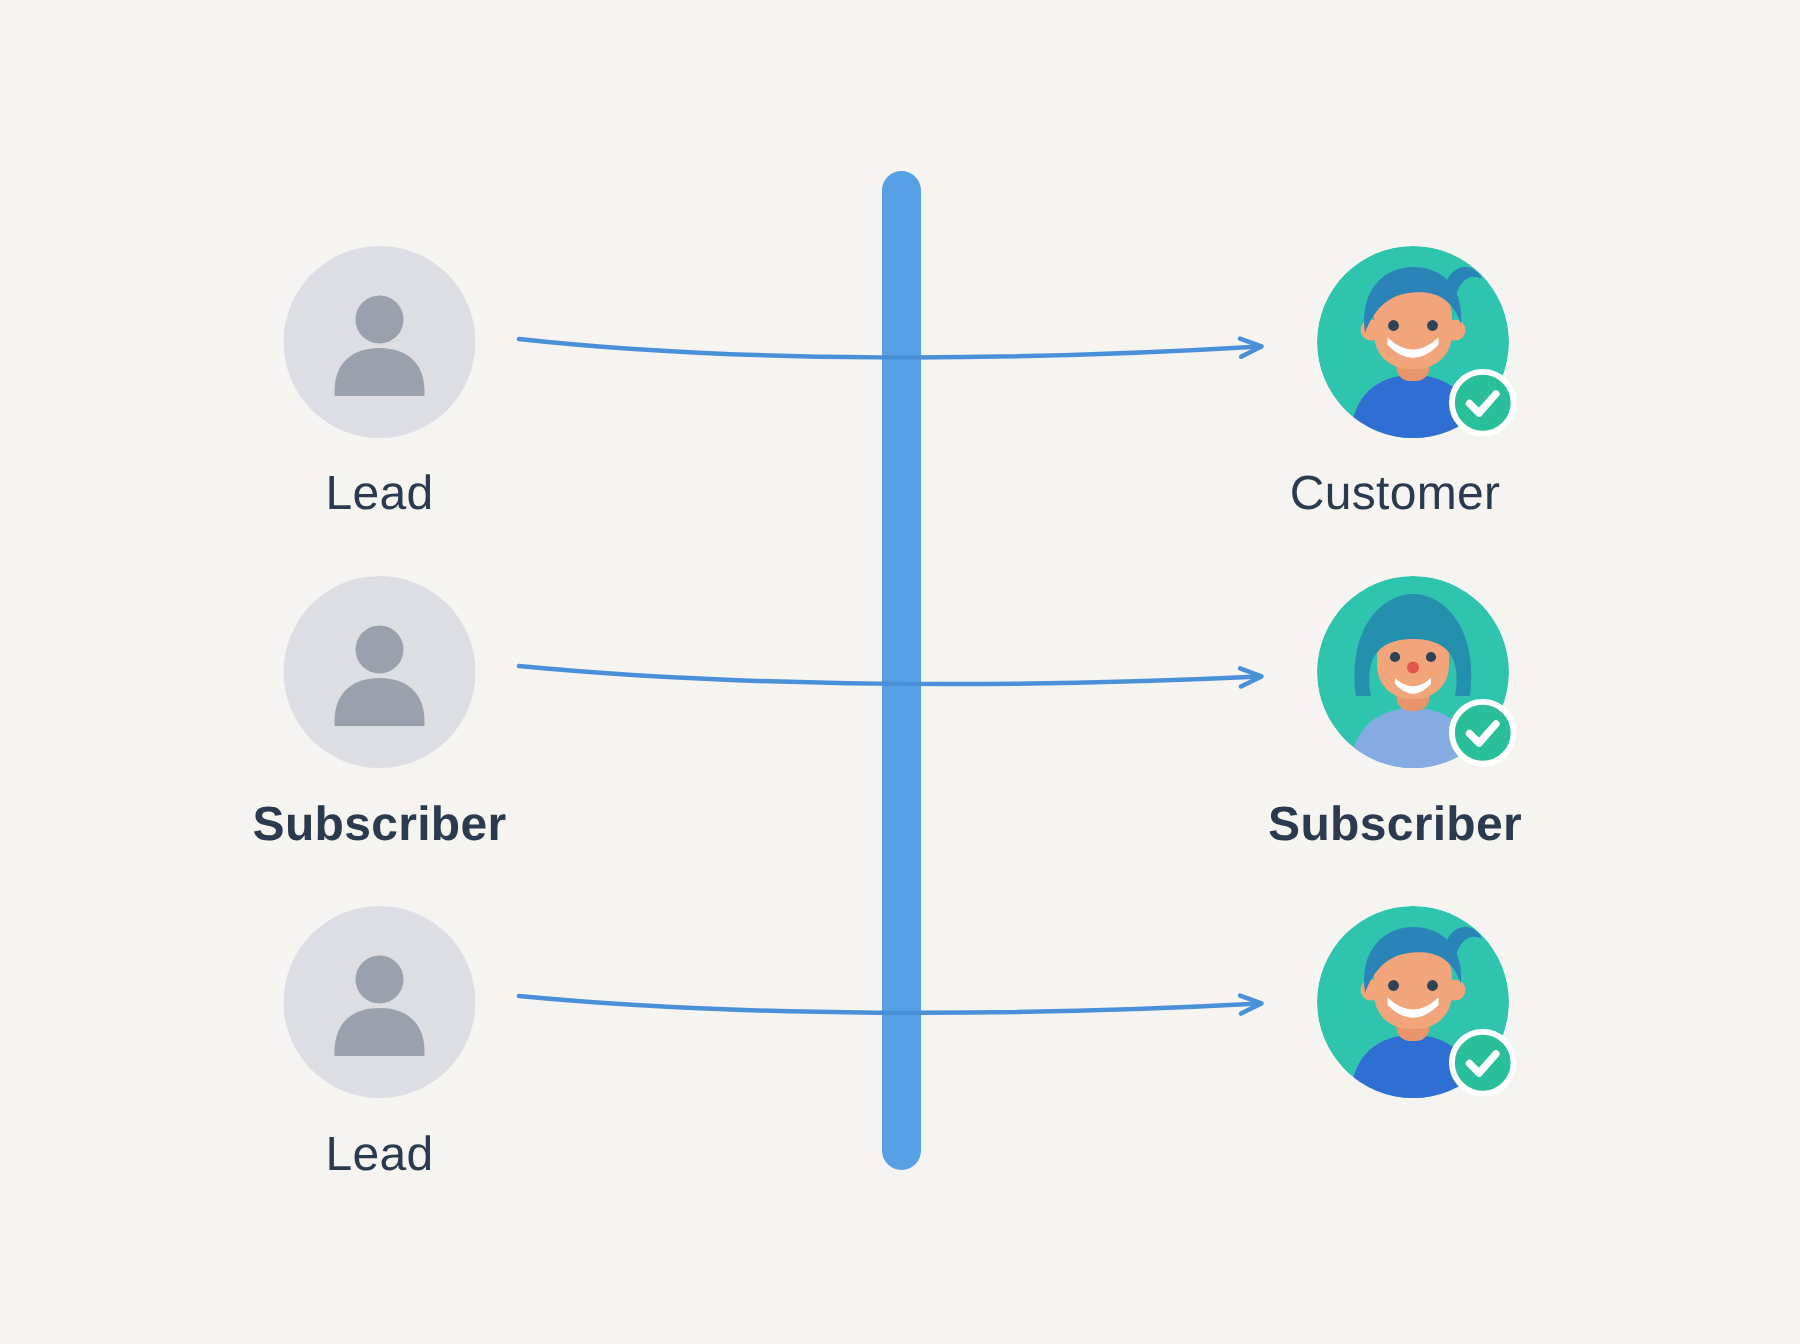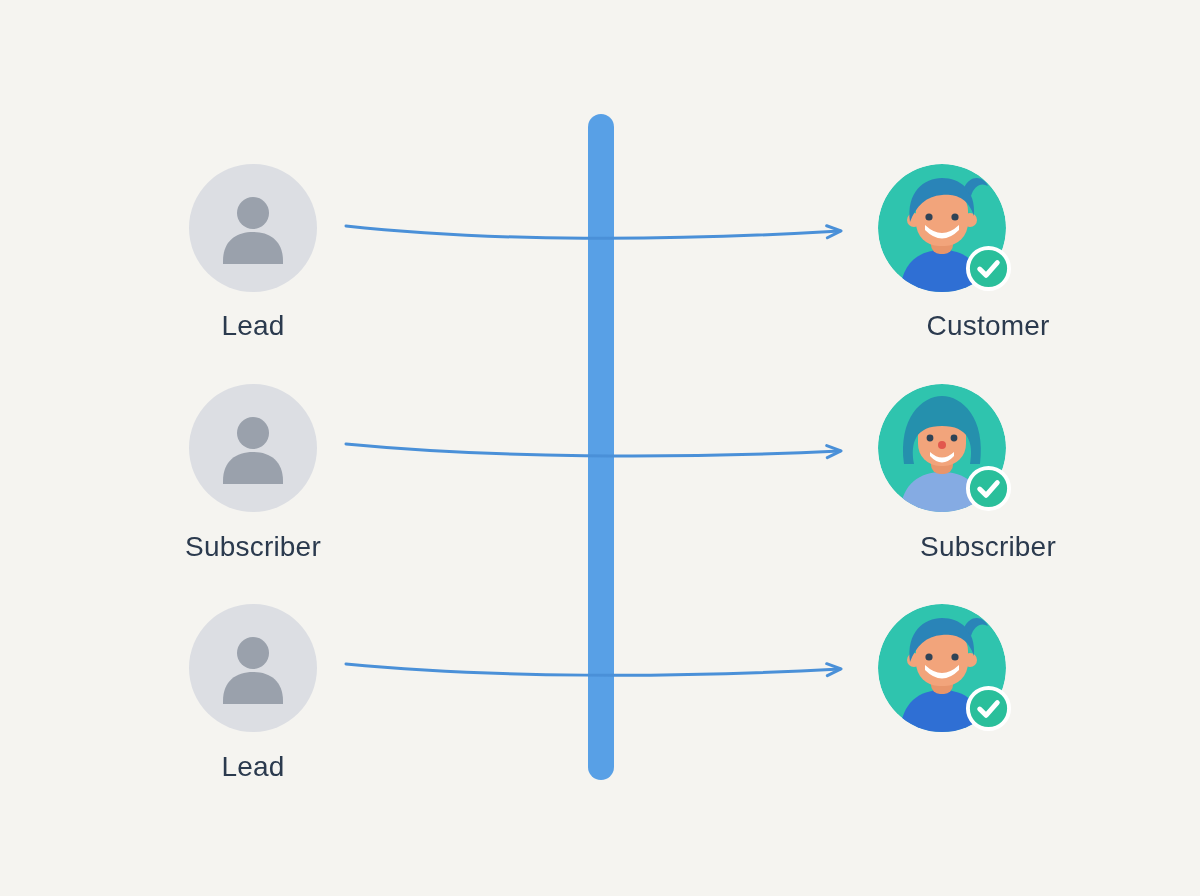--- a/index.html
+++ b/index.html
@@ -45,28 +45,28 @@
     left: 87px; top: 81px;
     width: 47px; height: 47px;
   }
   .badge svg { width: 47px; height: 47px; display: block; }
 
   
   .label {
     position: absolute;
     width: 300px;
     text-align: center;
-    font-size: 28px;
+    font-size: 32px;
     letter-spacing: 0.2px;
     color: #2b3a4e;
   }
   .label.lc { left: 103px; }
-  .label.rc { left: 838px; }
+  .label.rc { left: 780px; }
   .lr0 { top: 310px; }
-  .lr1 { top: 531px; }
+  .lr1 { top: 531px; font-weight: bold; }
   .lr2 { top: 751px; }
 
   
   .arrow {
     position: absolute;
     left: 342px;
     width: 516px; height: 48px;
   }
   .ar0 { top: 205px; }
   .ar1 { top: 425px; }

